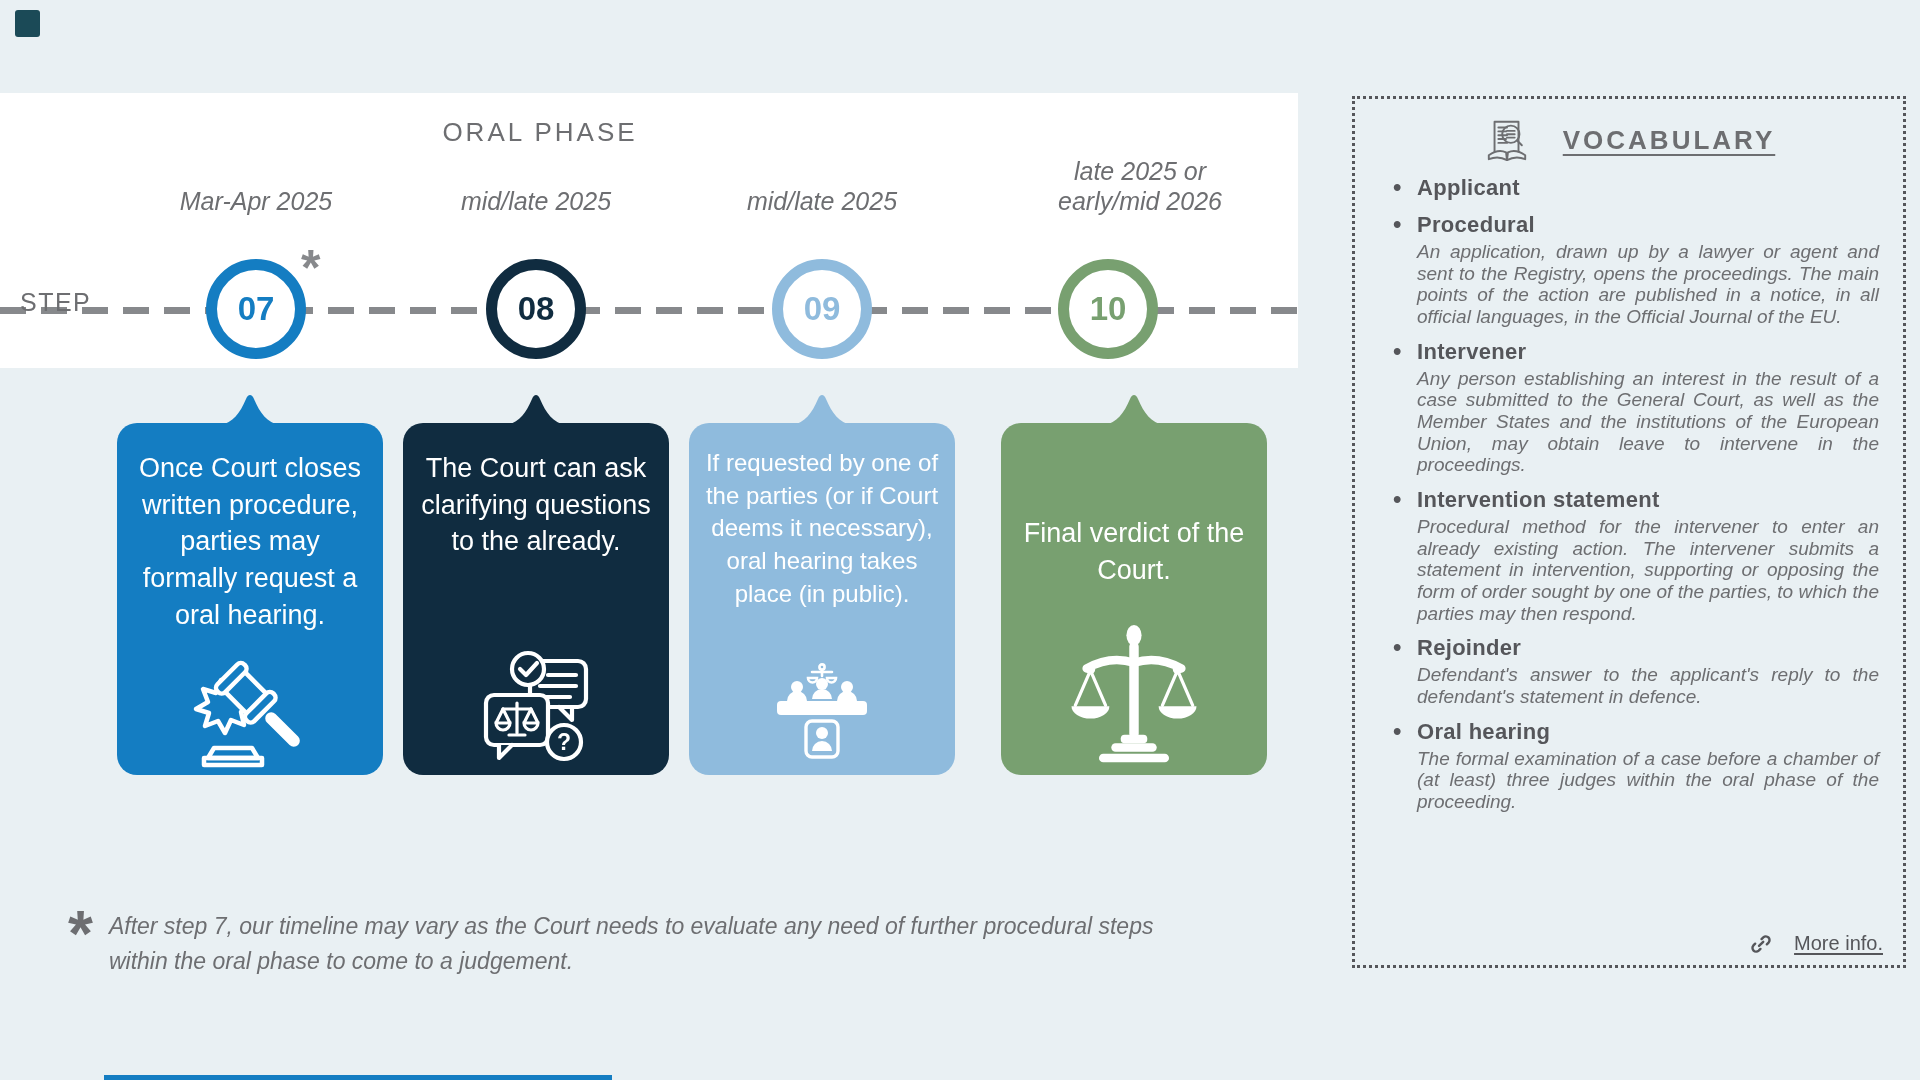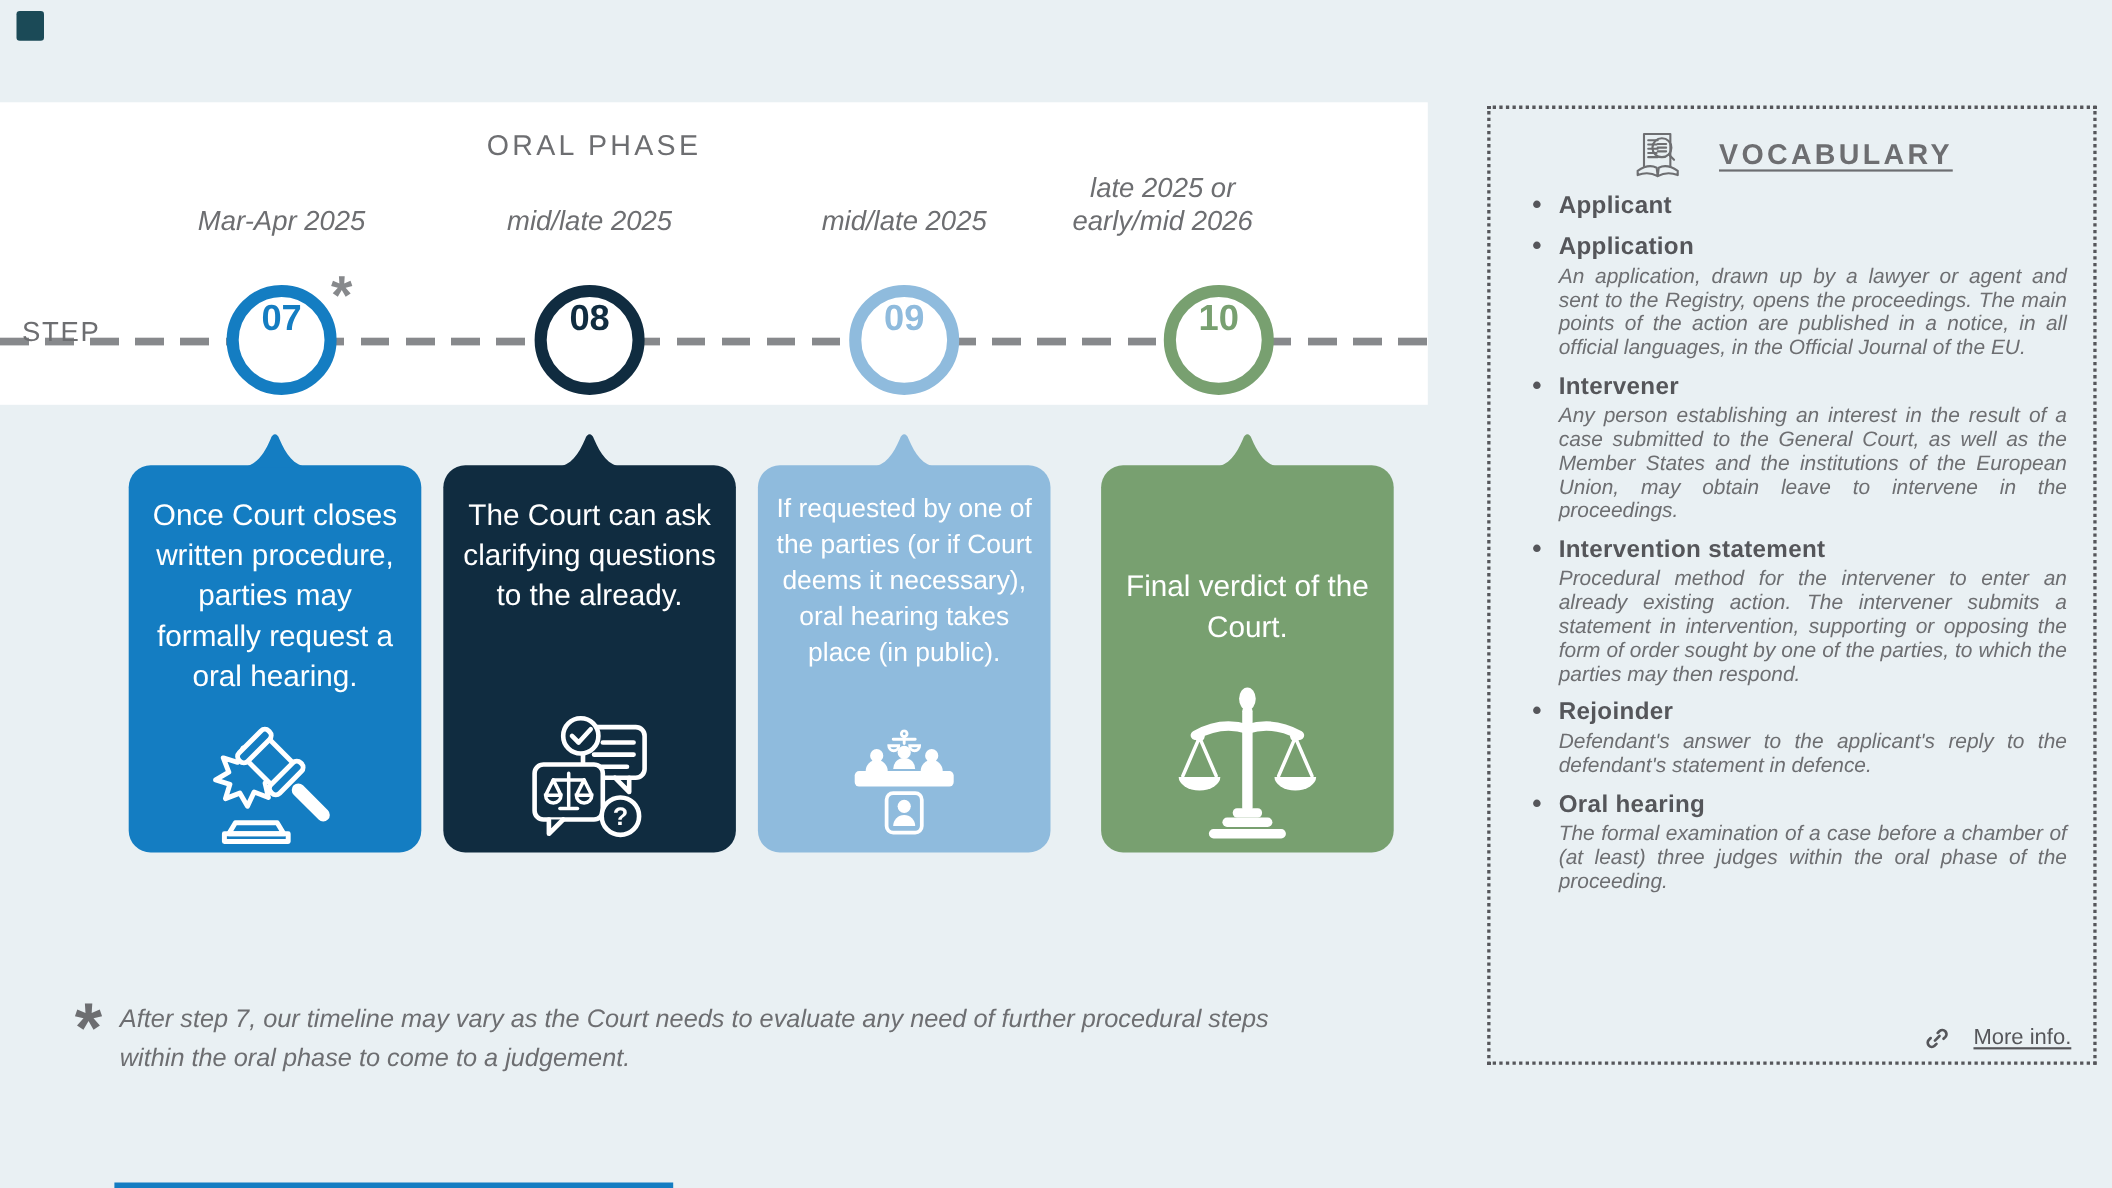--- a/index.html
+++ b/index.html
@@ -18,24 +18,24 @@
   
   .banner{left:0;top:93px;width:1298px;height:275px;background:var(--white);}
   .banner-title{left:0;top:117px;width:1040px;text-align:center;font-size:26px;
     letter-spacing:3px;color:var(--text-gray);font-weight:500;text-indent:40px;}
   .dash-line{left:0;top:307px;width:1298px;height:7px;
     background:repeating-linear-gradient(90deg,var(--dash-gray) 0 26px,transparent 26px 41px);}
   .step-label{left:20px;top:288px;font-size:25px;letter-spacing:1.5px;color:var(--text-gray);font-weight:500;}
 
   .date{top:150px;width:300px;height:66px;display:flex;align-items:flex-end;justify-content:center;
     font-style:italic;font-size:25px;color:var(--text-gray);text-align:center;white-space:pre-line;line-height:1.18;}
-  .date.d0{left:106px}.date.d1{left:386px}.date.d2{left:672px}.date.d3{left:907px}
+  .date.d0{left:106px}.date.d1{left:386px}.date.d2{left:672px}.date.d3{left:990px}
 
   .circle{top:259px;width:100px;height:100px;border-radius:50%;background:var(--white);
-    display:flex;align-items:flex-start;justify-content:center;font-size:33px;font-weight:600;}
+    display:flex;align-items:center;justify-content:center;font-size:33px;font-weight:600;}
   .circle.s0{left:206px;border:11px solid var(--blue);color:var(--blue);}
   .circle.s1{left:486px;border:11px solid var(--navy);color:var(--navy);}
   .circle.s2{left:772px;border:11px solid var(--lightblue);color:var(--lightblue);}
   .circle.s3{left:1058px;border:11px solid var(--green);color:var(--green);}
   .asterisk{left:301px;top:243px;font-size:50px;color:var(--dash-gray);font-weight:700;line-height:1;}
 
   
   .bubble{top:423px;width:266px;height:352px;border-radius:20px;color:#fff;}
   .bubble .tail{position:absolute;top:-32px;left:50%;transform:translateX(-50%);}
   .bubble .btext{padding:27px 16px 0;text-align:center;font-weight:500;font-size:27px;line-height:1.36;}
@@ -232,21 +232,21 @@
 
   <div class="ventry">
     <div class="vterm-row">
         <span class="vbullet">•</span>
         <span class="vterm">Applicant</span>
       </div>
   </div>
   <div class="ventry">
     <div class="vterm-row">
         <span class="vbullet">•</span>
-        <span class="vterm">Application</span>
+        <span class="vterm">Procedural</span>
       </div>
     <p class="vdef">An application, drawn up by a lawyer or agent and sent to the Registry, opens the proceedings. The main points of the action are published in a notice, in all official languages, in the Official Journal of the EU.</p>
   </div>
   <div class="ventry">
     <div class="vterm-row">
         <span class="vbullet">•</span>
         <span class="vterm">Intervener</span>
       </div>
     <p class="vdef">Any person establishing an interest in the result of a case submitted to the General Court, as well as the Member States and the institutions of the European Union, may obtain leave to intervene in the proceedings.</p>
   </div>

